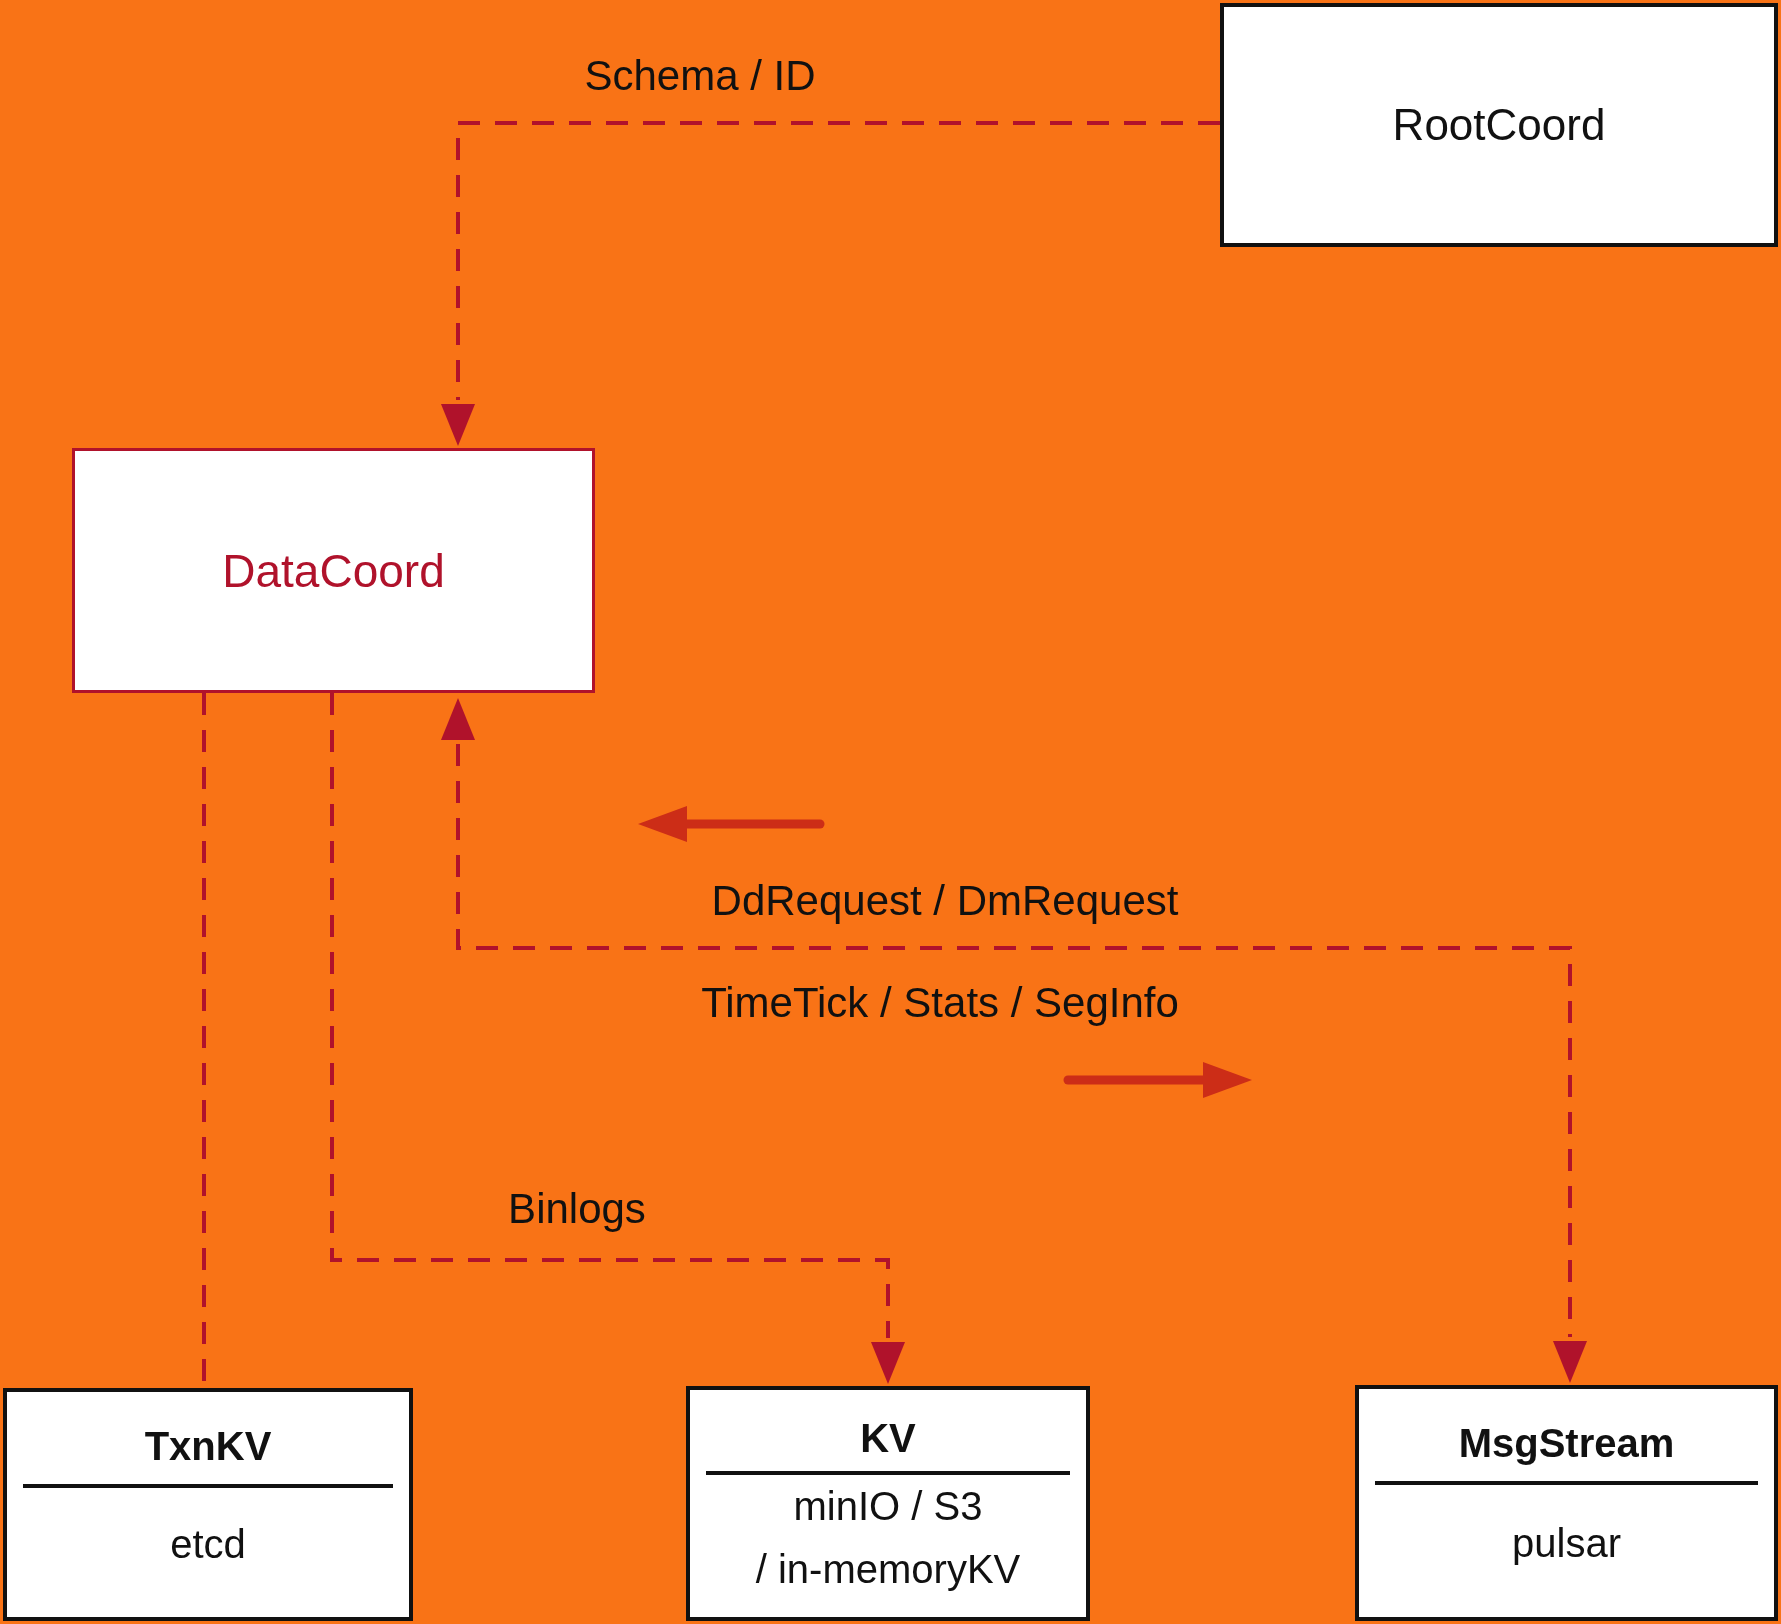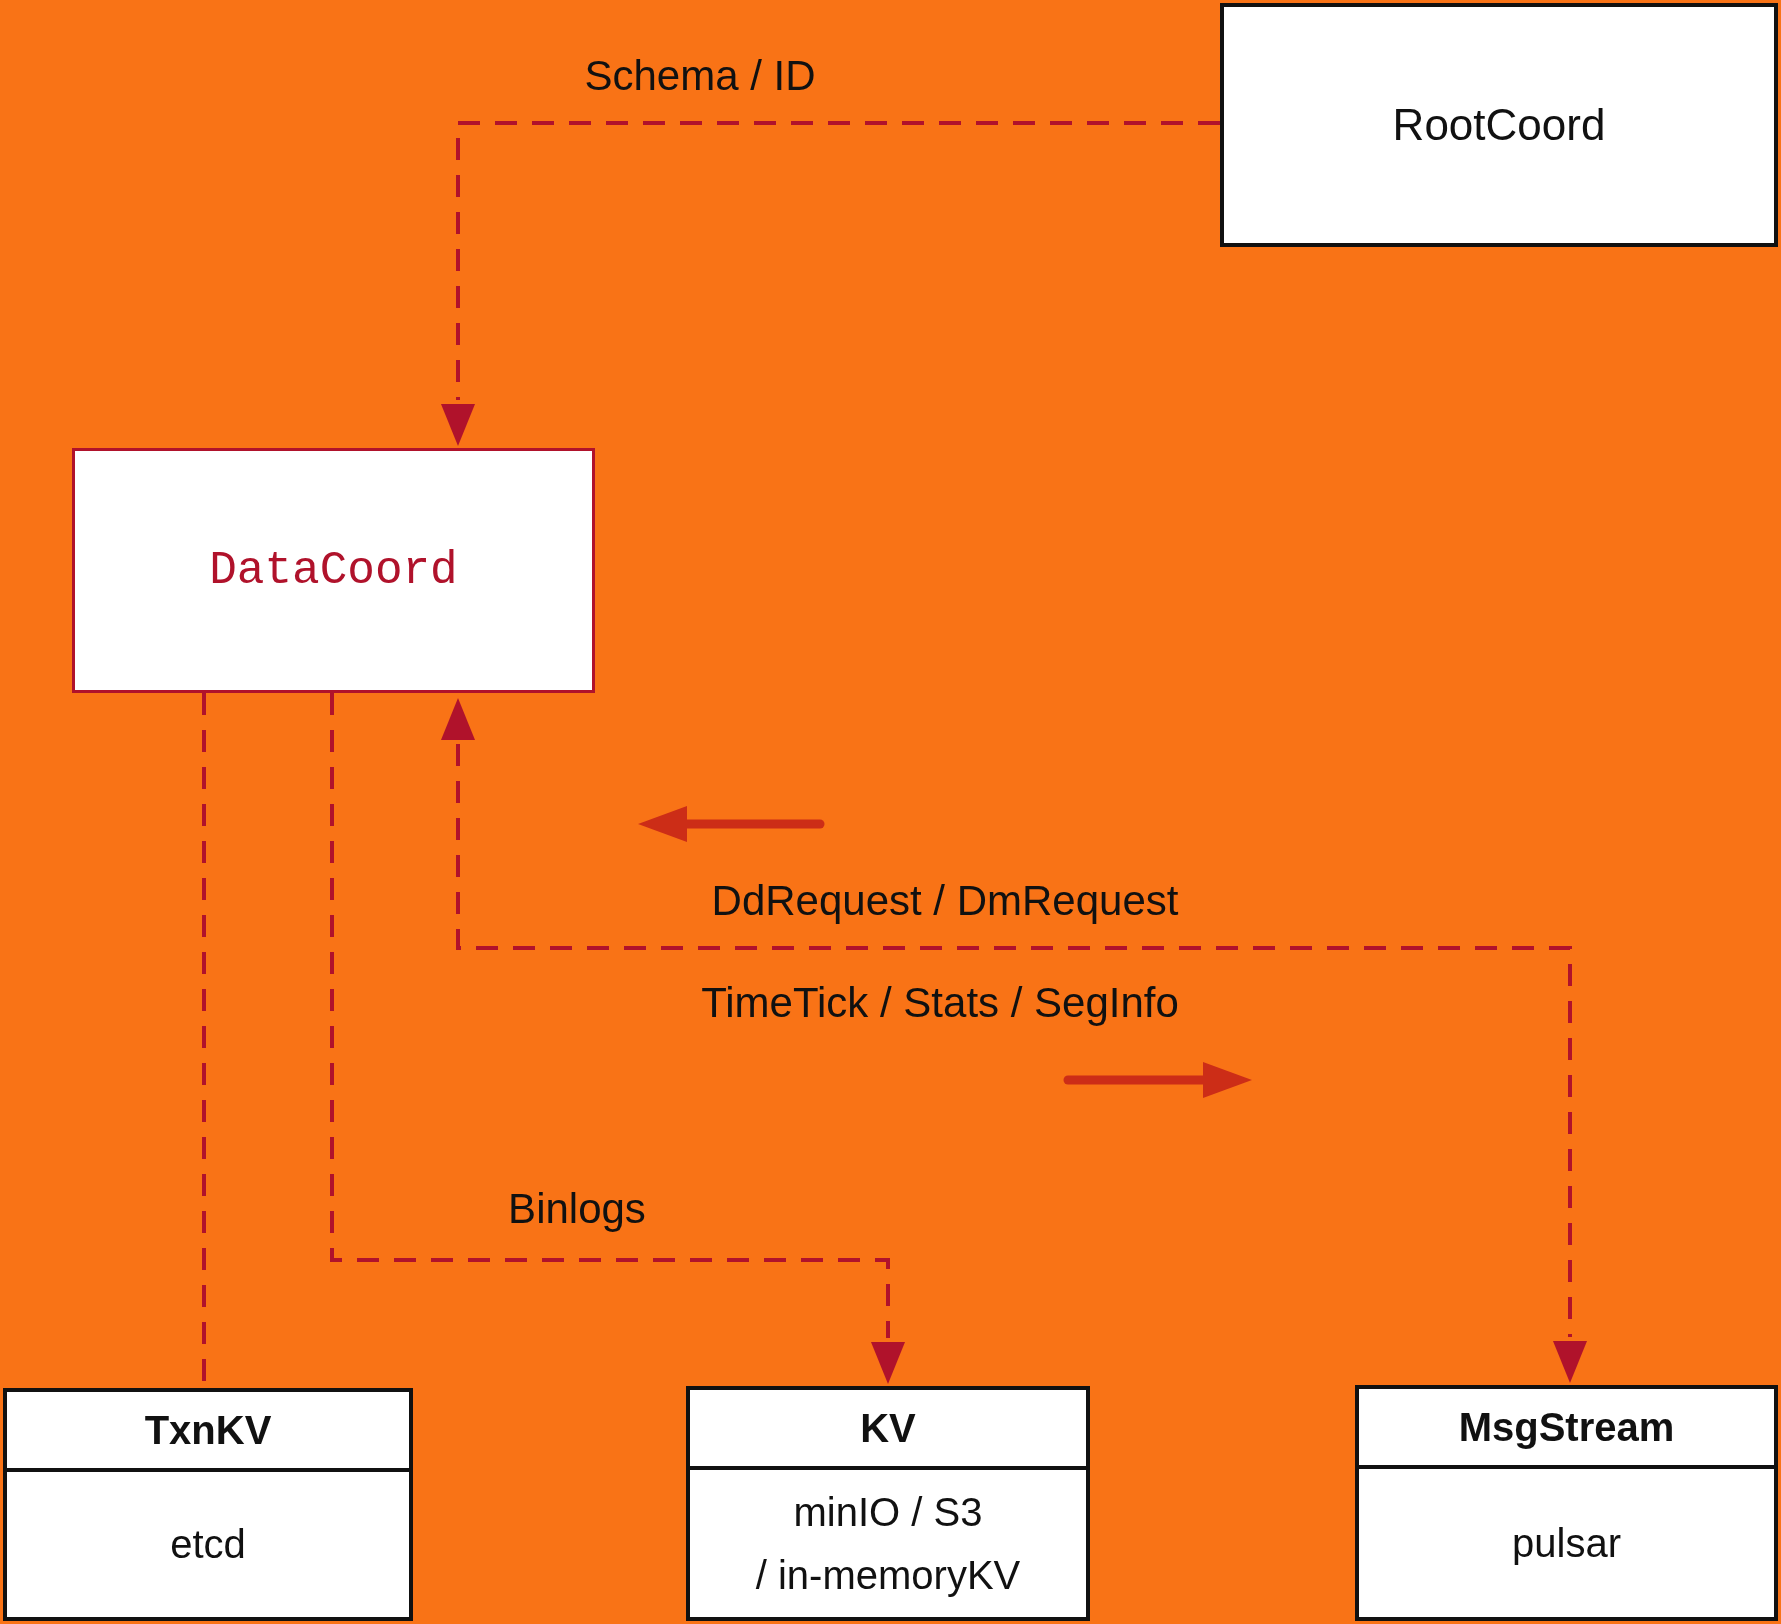--- a/index.html
+++ b/index.html
@@ -56,21 +56,21 @@
   .node-datacoord{
     border:3px solid var(--datacoord-red);
     font-size:46px;
     color:var(--datacoord-red);
   }
   .node-table{
     border:4px solid var(--box-black);
     flex-direction:column;
     align-items:stretch;
     justify-content:space-between;
-    padding:0;
+    padding:16px;
   }
   .node-table .hdr{
     height:76px;
     border-bottom:4px solid var(--box-black);
     display:flex;align-items:center;justify-content:center;
     font-weight:bold;
     font-size:40px;
     color:#111;
   }
   .node-table .bdy{
@@ -111,21 +111,21 @@
 
   <div class="edge-label" style="left:700px;top:76px;">Schema / ID</div>
   <div class="edge-label" style="left:940px;top:1003px;">TimeTick / Stats / SegInfo</div>
   <div class="edge-label" style="left:945px;top:901px;">DdRequest / DmRequest</div>
   <div class="edge-label" style="left:577px;top:1209px;">Binlogs</div>
 
   <div class="node node-plain" style="left:1220px;top:3px;width:558px;height:244px;">
     <span>RootCoord</span>
   </div>
 
-  <div class="node node-datacoord" style="left:72px;top:448px;width:523px;height:245px;font-family:Liberation Mono, monospace;">
+  <div class="node node-datacoord" style="left:72px;top:448px;width:523px;height:245px;">
     <span>DataCoord</span>
   </div>
 
   <div class="node node-table" style="left:3px;top:1388px;width:410px;height:233px;">
     <div class="hdr">TxnKV</div>
     <div class="bdy">
       <span>etcd</span>
     </div>
   </div>
 

